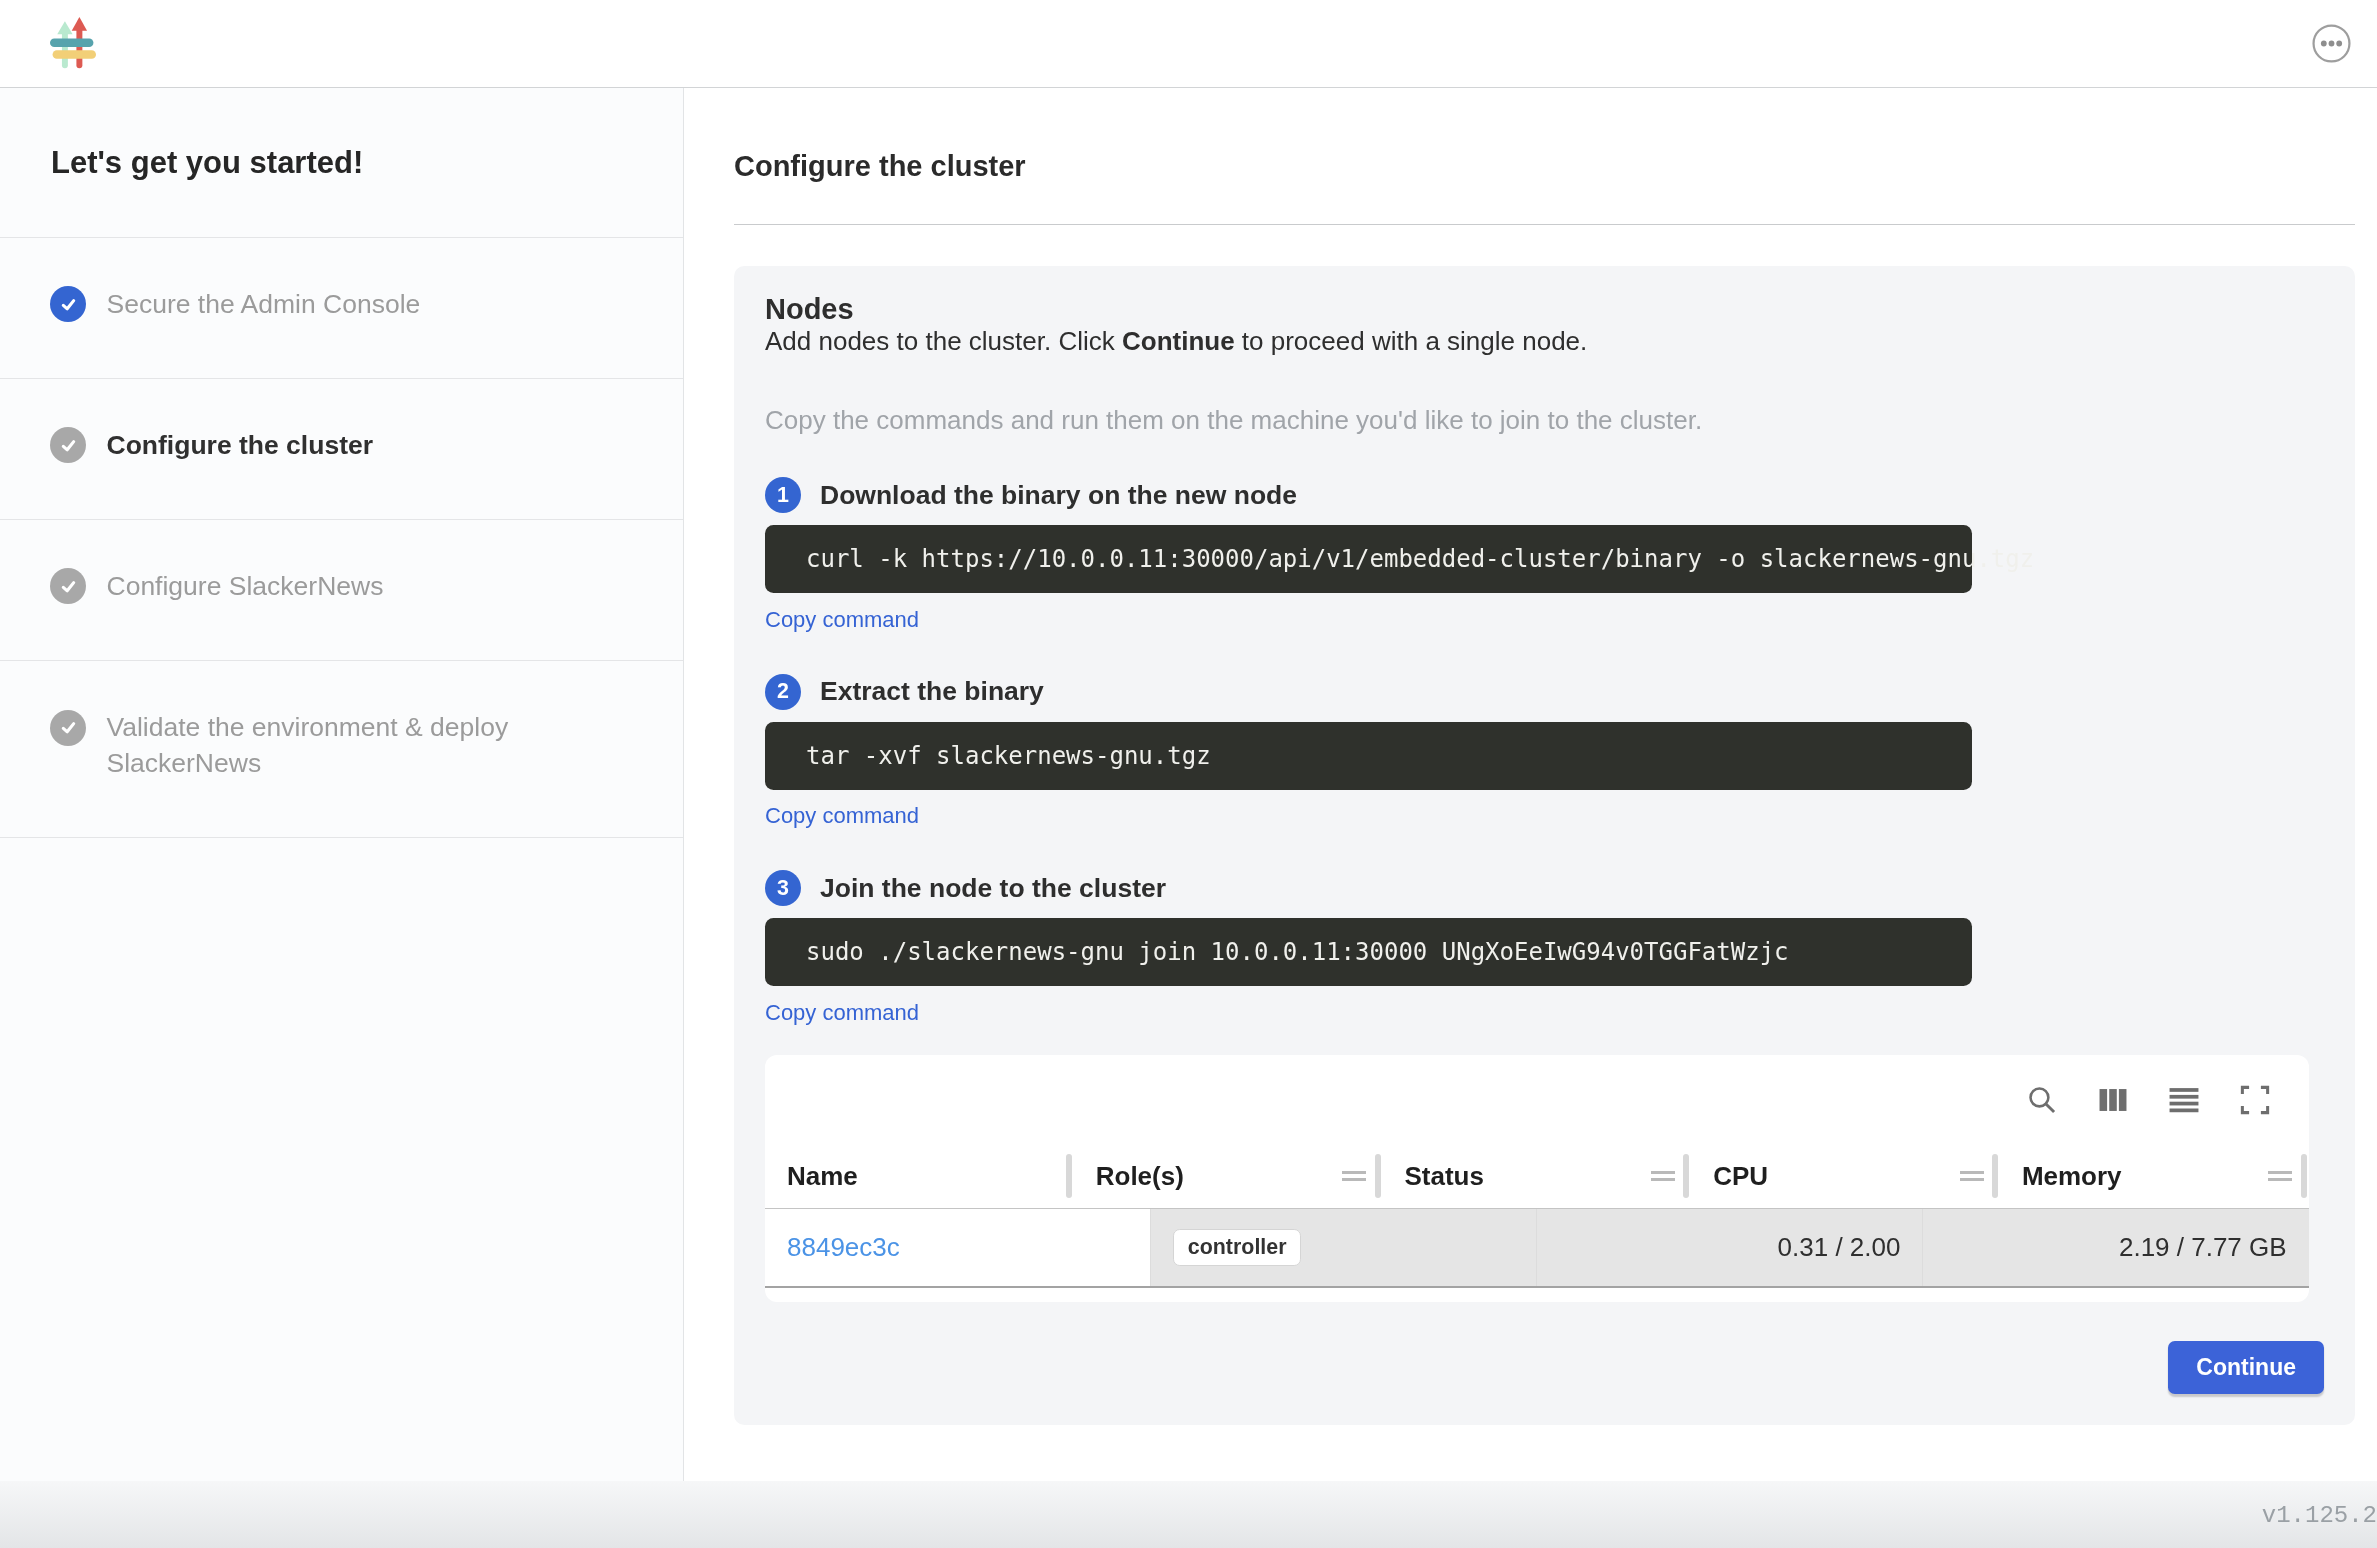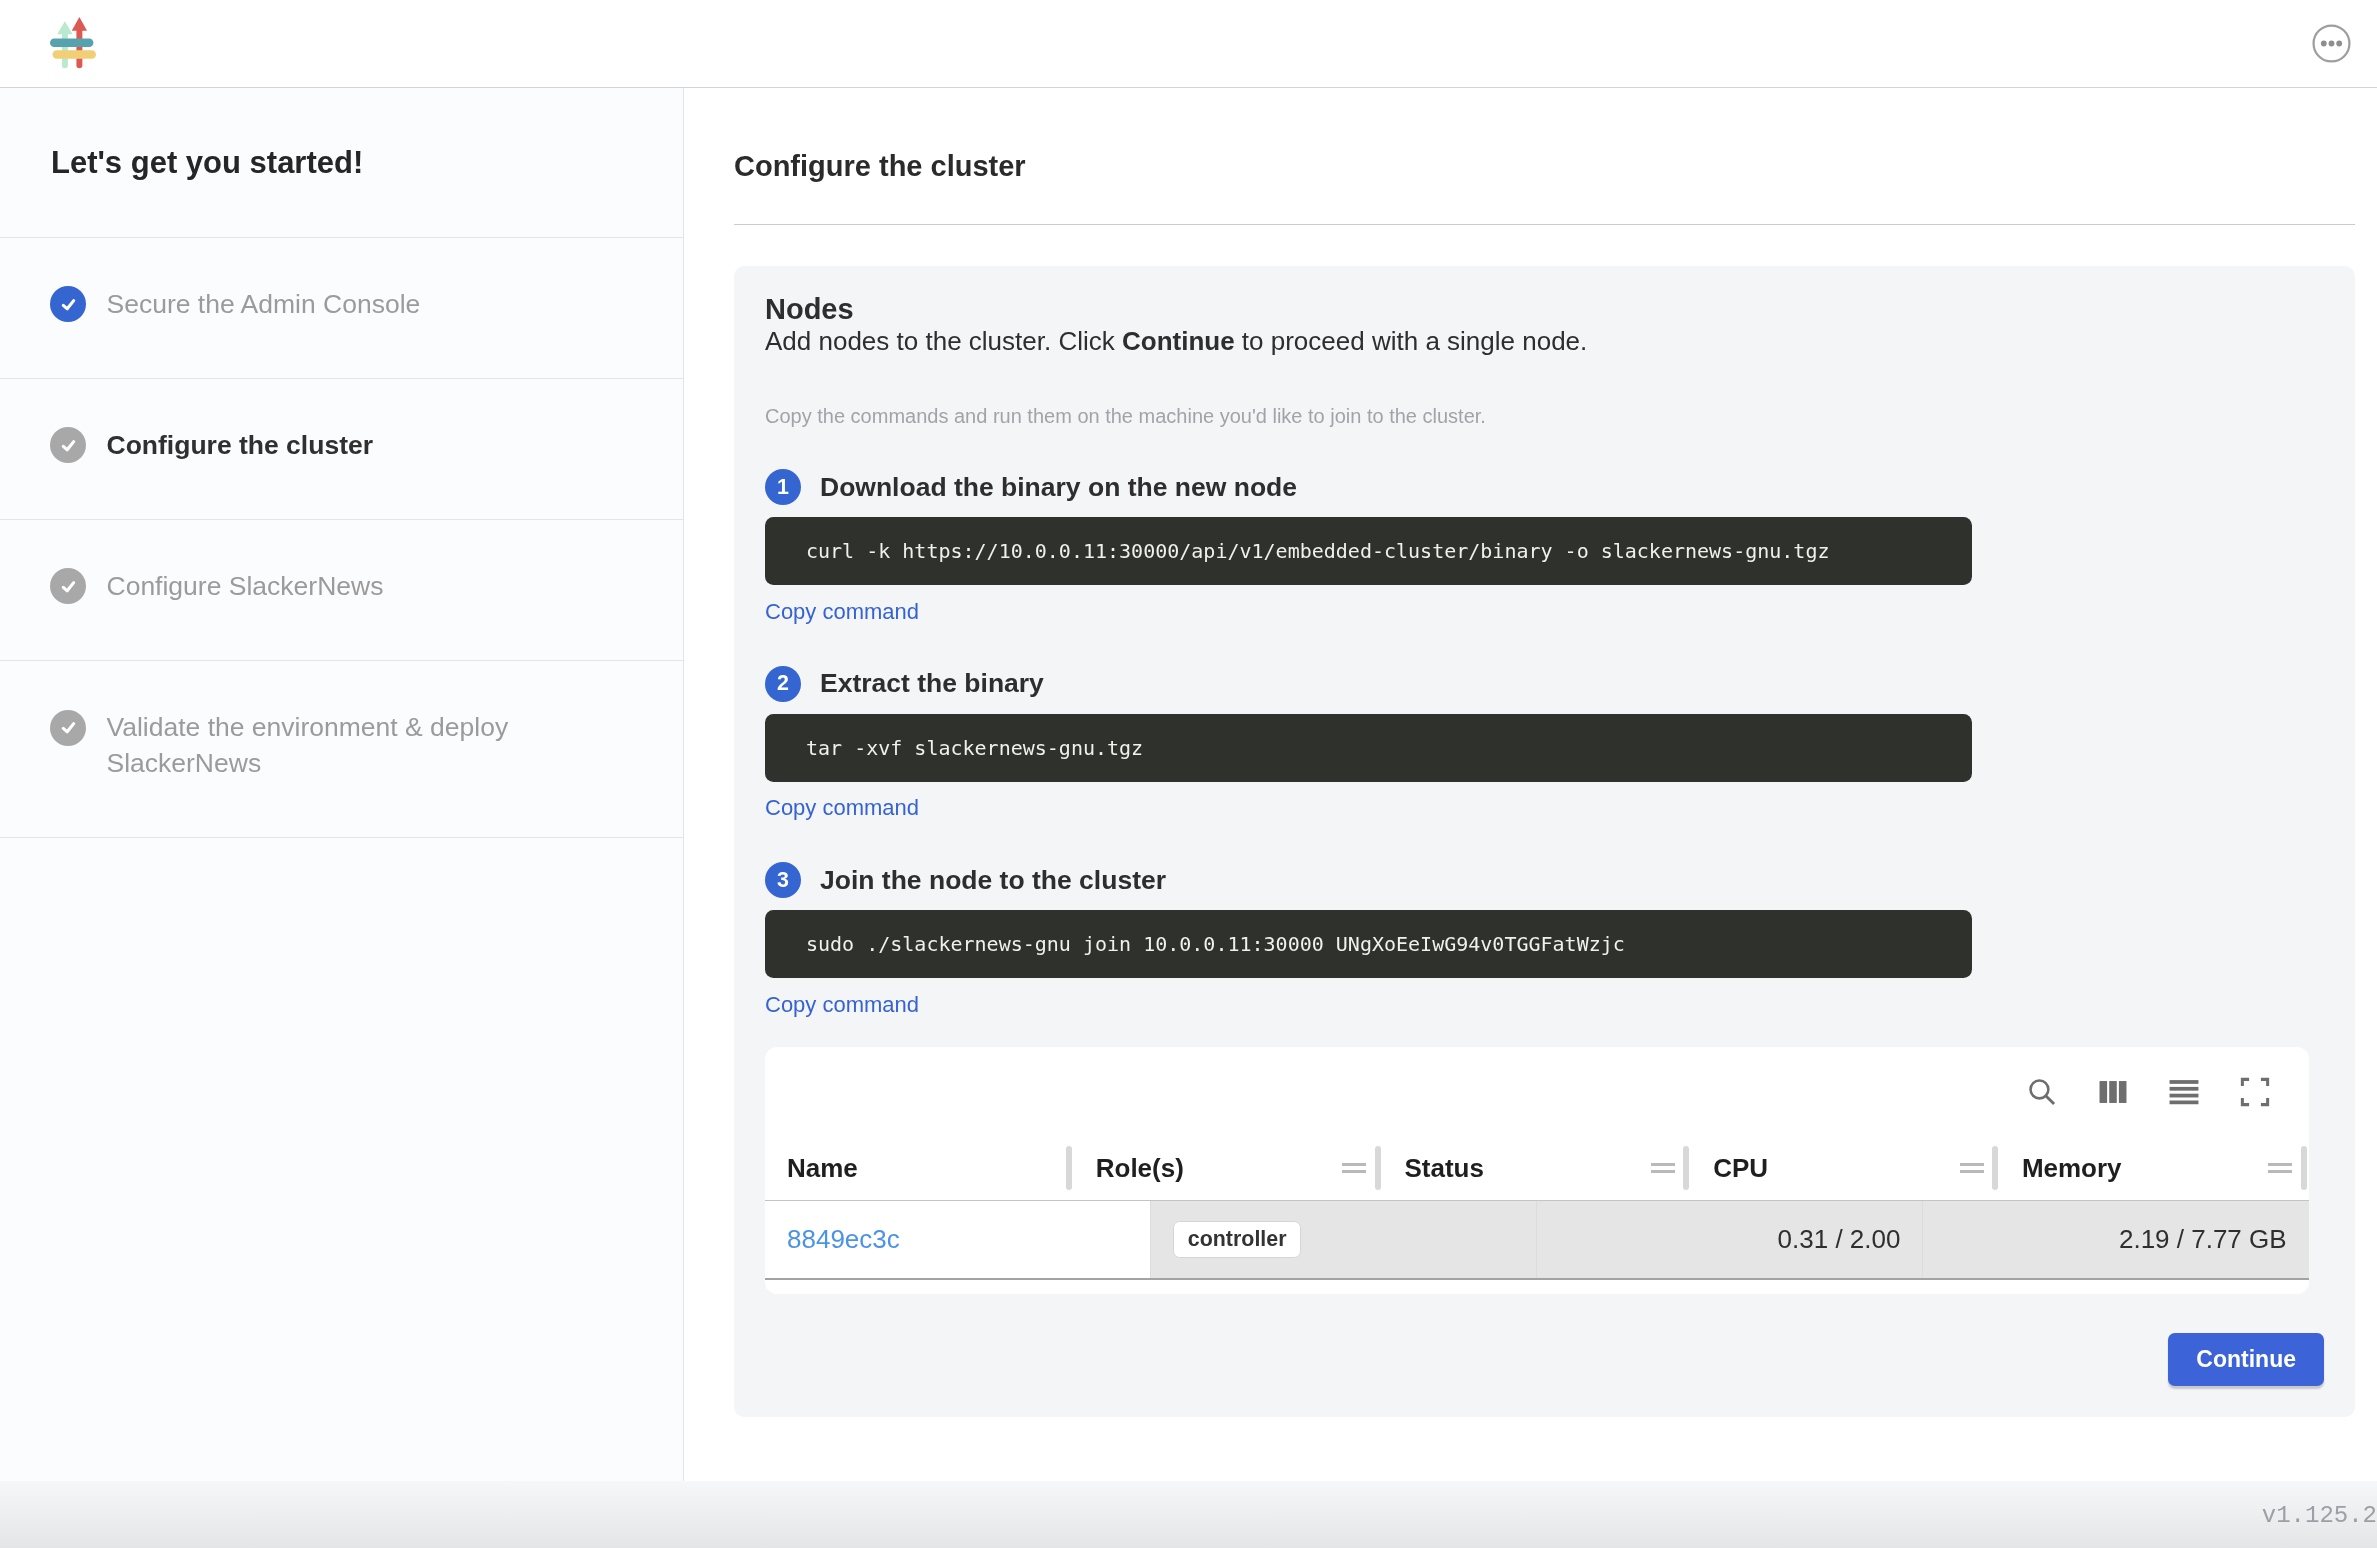--- a/index.html
+++ b/index.html
@@ -33,30 +33,30 @@
 
   
   .main { flex:1; background:#fff; padding:0 22px 0 50px; overflow:hidden; }
   .main-title { margin-top:62px; font-size:29px; font-weight:700; color:#2b2b2b; }
   .main-rule { margin-top:41px; border:none; border-top:1.7px solid #c9cbcd; }
 
   .card { margin-top:41px; background:#f4f5f7; border-radius:10.3px; padding:27px 31px 31px 31px; }
   .card-title { font-size:29px; font-weight:700; color:#2e2e2e; }
   .card-desc { font-size:26px; color:#2e2e2e; }
   .card-desc b { font-weight:700; }
-  .muted-line { margin-top:48px; font-size:20px; color:#a0a4a9; }
+  .muted-line { margin-top:48px; font-size:26px; color:#a0a4a9; }
 
   .step-head { margin-top:41px; display:flex; align-items:center; gap:19px; }
   .step-num { width:36px; height:36px; border-radius:50%; background:#3465d1; color:#fff;
               font-size:21.4px; font-weight:700; display:flex; align-items:center; justify-content:center; flex:0 0 36px; }
   .step-title { font-size:26.5px; font-weight:700; color:#2e2e2e; }
 
   .code-block { margin-top:12px; width:1207px; height:68px; background:#2f312c; border-radius:8.5px;
                 display:flex; align-items:center; padding:0 34px 0 41px; }
-  .code-block code { font-family:"DejaVu Sans Mono", monospace; font-size:20px; color:#f0f0ec; white-space:nowrap; }
+  .code-block code { font-family:"DejaVu Sans Mono", monospace; font-size:24px; color:#f0f0ec; white-space:nowrap; }
   .copy-link { display:inline-block; margin-top:13.7px; font-size:22px; color:#3563d4; text-decoration:none; cursor:pointer; }
 
   
   .table-card { margin-top:29px; width:calc(100% - 15.4px); background:#fff; border-radius:12px; overflow:hidden; }
   .table-toolbar { height:89px; display:flex; align-items:center; justify-content:flex-end; gap:38px; padding-right:38px; }
   .tool-btn { background:none; border:none; cursor:pointer; display:flex; align-items:center; justify-content:center; padding:0; }
   .grid-head { display:flex; height:65px; border-bottom:1.7px solid #c4c4c4; }
   .hcell { flex:1 1 0; display:flex; align-items:center; padding:0 1.7px 0 22px; font-size:26px; font-weight:700; color:#1f1f1f; position:relative; cursor:pointer; }
   .hcell .spacer { flex:1; }
   .colmenu { width:24px; height:10.3px; border-top:3.4px solid #b9b9b9; border-bottom:3.4px solid #b9b9b9; margin-right:8.5px; cursor:pointer; }

